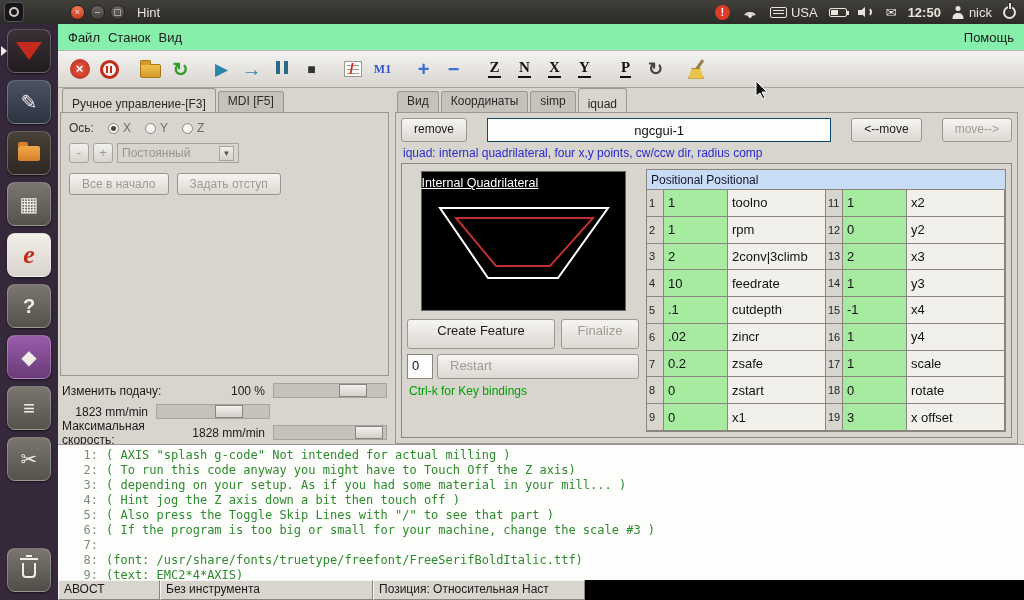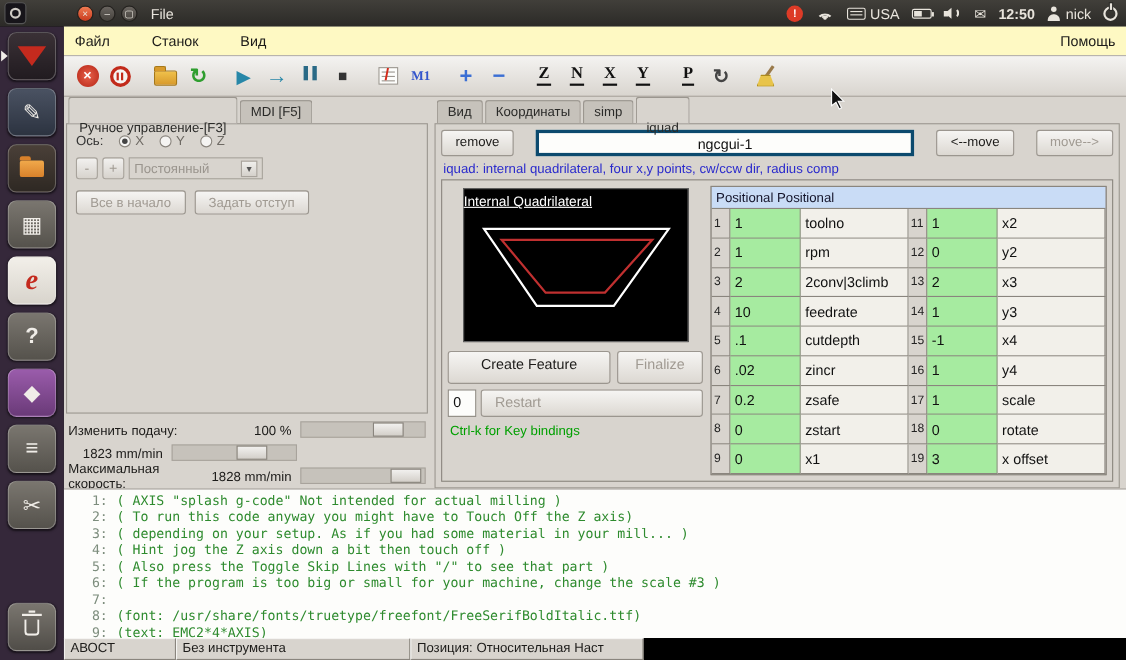--- a/index.html
+++ b/index.html
@@ -76,22 +76,22 @@
   .lt-scis { background:linear-gradient(#7a766f,#55524c); }
   .lt-trash { background:linear-gradient(#7a766f,#504d48); margin-top:auto; margin-bottom:8px; }
   .trashshape { position:relative; width:14px; height:15px; border:2px solid #f0ede8;
     border-top:none; border-radius:0 0 4px 4px; }
   .trashshape::before { content:""; position:absolute; left:-4px; top:-5px; width:18px; height:2px; background:#f0ede8; }
   .trashshape::after { content:""; position:absolute; left:2px; top:-8px; width:6px; height:2px; background:#f0ede8; }
 
   
   .main { position:absolute; left:58px; top:24px; width:966px; height:576px; background:#d8d4ce;
     display:flex; flex-direction:column; }
-  .menubar { height:26px; display:flex; align-items:center; gap:38px; padding:0 10px; font-size:13px;
-    color:#1c1b19; background:#fef9c3; }
+  .menubar { height:26px; display:flex; align-items:center; gap:8px; padding:0 10px; font-size:13px;
+    color:#1c1b19; background:#86efac; }
   .menubar .help { margin-left:auto; }
 
   .toolbar { height:38px; display:flex; align-items:center; gap:3px; padding:0 8px;
     background:linear-gradient(#f4f3f1,#d9d5cf); border-top:1px solid #b8b4ad; border-bottom:1px solid #a8a39c; }
   .tbtn { width:27px; height:28px; display:flex; align-items:center; justify-content:center; border-radius:3px; }
   .tsep { width:8px; }
   .estop-ico { width:20px; height:20px; border-radius:50%; background:radial-gradient(#e8604a,#b42414);
     color:#fff; font-weight:bold; font-size:13px; line-height:20px; text-align:center; }
   .mon-ico { position:relative; width:19px; height:19px; border:3px solid #c22a1a; border-radius:50%; background:#f5f4f2; }
   .mon-ico::after { content:""; position:absolute; left:3px; top:3px; width:2px; height:7px;
@@ -118,21 +118,21 @@
   .broom-ico::before { content:""; position:absolute; left:12px; top:0; width:3px; height:12px;
     background:#9a7a4a; transform:rotate(35deg); }
   .broom-ico::after { content:""; position:absolute; left:2px; bottom:1px; width:14px; height:9px;
     background:#e8c44a; border:1px solid #a6861a; clip-path:polygon(25% 0,75% 0,100% 100%,0 100%); }
 
   
   .content { height:356px; display:flex; }
   .tabs { height:24px; display:flex; align-items:flex-end; padding-left:4px; gap:2px; }
   .tab { height:21px; padding:2px 9px; font-size:12px; color:#2a2a28; background:#c6c2bb;
     border:1px solid #9b968f; border-bottom:none; border-radius:3px 3px 0 0; }
-  .tab.active { height:24px; background:#d8d4ce; position:relative; z-index:2; padding-top:20px; }
+  .tab.active { height:24px; background:#d8d4ce; position:relative; z-index:2; padding-top:8px; }
 
   .left-panel { width:352px; display:flex; flex-direction:column; }
   .group-box { flex:1; margin:0 4px 0 2px; border:1px solid #9b968f; background:#d8d4ce; padding:8px; }
   .axisrow { display:flex; align-items:center; gap:14px; font-size:12px; color:#333; }
   .radio { display:flex; align-items:center; gap:4px; color:#6e6a64; }
   .rdot { width:11px; height:11px; border-radius:50%; border:1px solid #8a857e; background:#f5f4f2; position:relative; }
   .rdot.on::after { content:""; position:absolute; left:2px; top:2px; width:5px; height:5px; border-radius:50%; background:#444; }
   .jogrow { display:flex; align-items:center; gap:4px; margin-top:8px; }
   .sbtn { width:20px; height:20px; background:linear-gradient(#f2f1ef,#d7d3cd); border:1px solid #a8a39c;
     border-radius:3px; color:#a09a92; font-size:13px; text-align:center; line-height:18px; }
@@ -149,21 +149,21 @@
   .srow { display:flex; align-items:center; height:21px; }
   .srow .lab { flex:1; }
   .srow .val { width:86px; text-align:right; margin-right:8px; }
   .slider { position:relative; width:114px; height:15px; background:#c6c2bb; border:1px solid #a8a39c; }
   .slider .handle { position:absolute; top:0; width:28px; height:13px;
     background:linear-gradient(#f2f1ef,#d3cfc9); border:1px solid #8a857e; }
 
   .right-panel { flex:1; display:flex; flex-direction:column; }
   .rp-box { flex:1; margin:0 6px 0 2px; border:1px solid #9b968f; background:#d8d4ce; padding:5px; display:flex; flex-direction:column; }
   .rp-toolrow { display:flex; gap:20px; height:24px; }
-  .rp-entry { flex:1; border:3px solid #0c4a6e; background:#fdfdfb; font-size:13px; text-align:center;
+  .rp-entry { flex:1; border:1px solid #0c4a6e; background:#fdfdfb; font-size:13px; text-align:center;
     font-family:"Liberation Sans",sans-serif; color:#111; }
   .rp-desc { font-size:12px; color:#2a2acc; padding:4px 2px 2px 2px; }
   .iq-box { flex:1; border:1px solid #8a857e; margin-top:1px; padding:5px; display:flex; gap:7px; }
   .iq-left { width:232px; display:flex; flex-direction:column; }
   .preview { width:205px; height:140px; background:#000; border:1px solid #666; margin:2px auto 8px auto;
     position:relative; }
   .preview .ptitle { position:absolute; top:4px; width:100%; text-align:left; color:#fff; font-size:12.5px;
     text-decoration:underline; }
   .cfrow { display:flex; gap:6px; }
   .cf-btn { flex:1; height:30px; font-size:13px; }
@@ -203,21 +203,21 @@
 
 <div class="screen">
 
   <div class="topbar">
     <span class="apptile">
         <i></i>
       </span>
     <span class="wc close">×</span>
     <span class="wc">–</span>
     <span class="wc">▢</span>
-    <span class="tb-menu">File</span>
+    <span class="tb-menu">Hint</span>
     <span class="tb-right">
       <span class="alert">!</span>
       <span class="wifi">
           <i class="a1"></i>
           <i class="a2"></i>
           <i class="dot"></i>
         </span>
       <span class="kgroup">
         <span class="kbd"></span>
         <span>USA</span>

